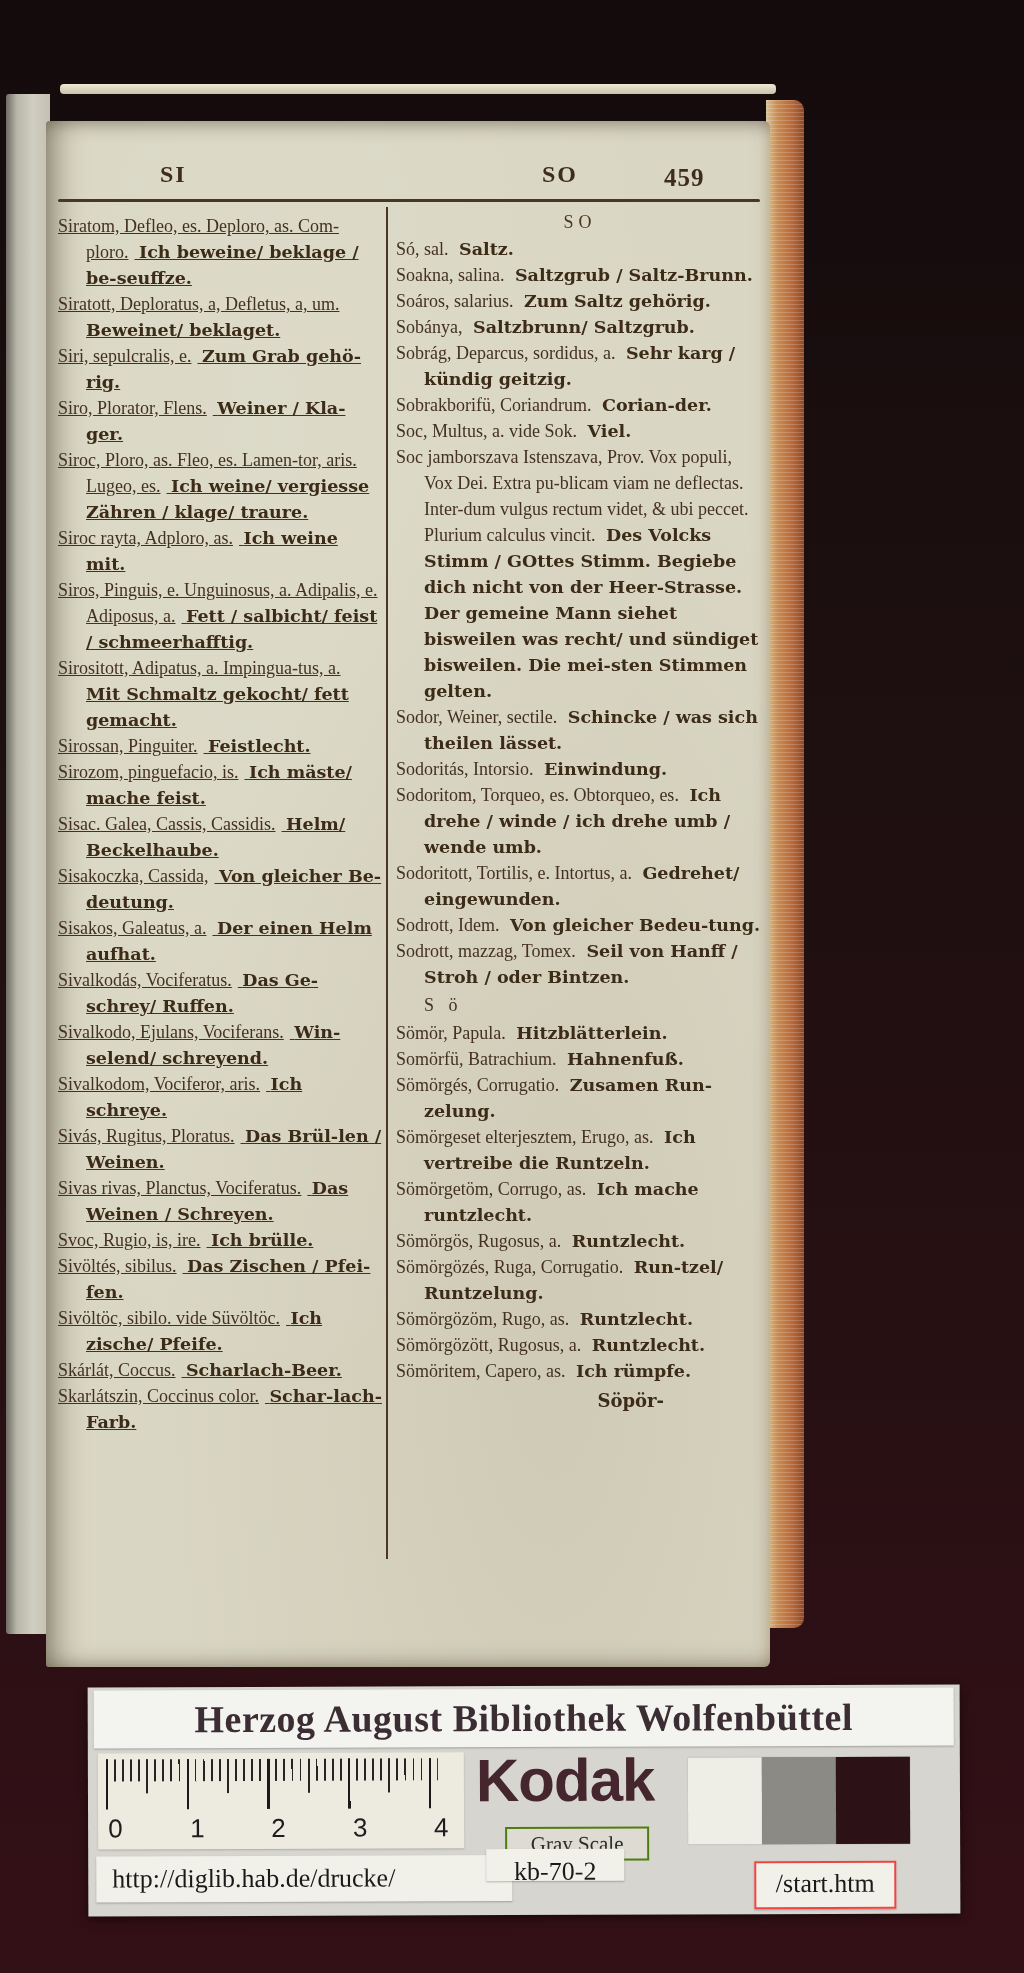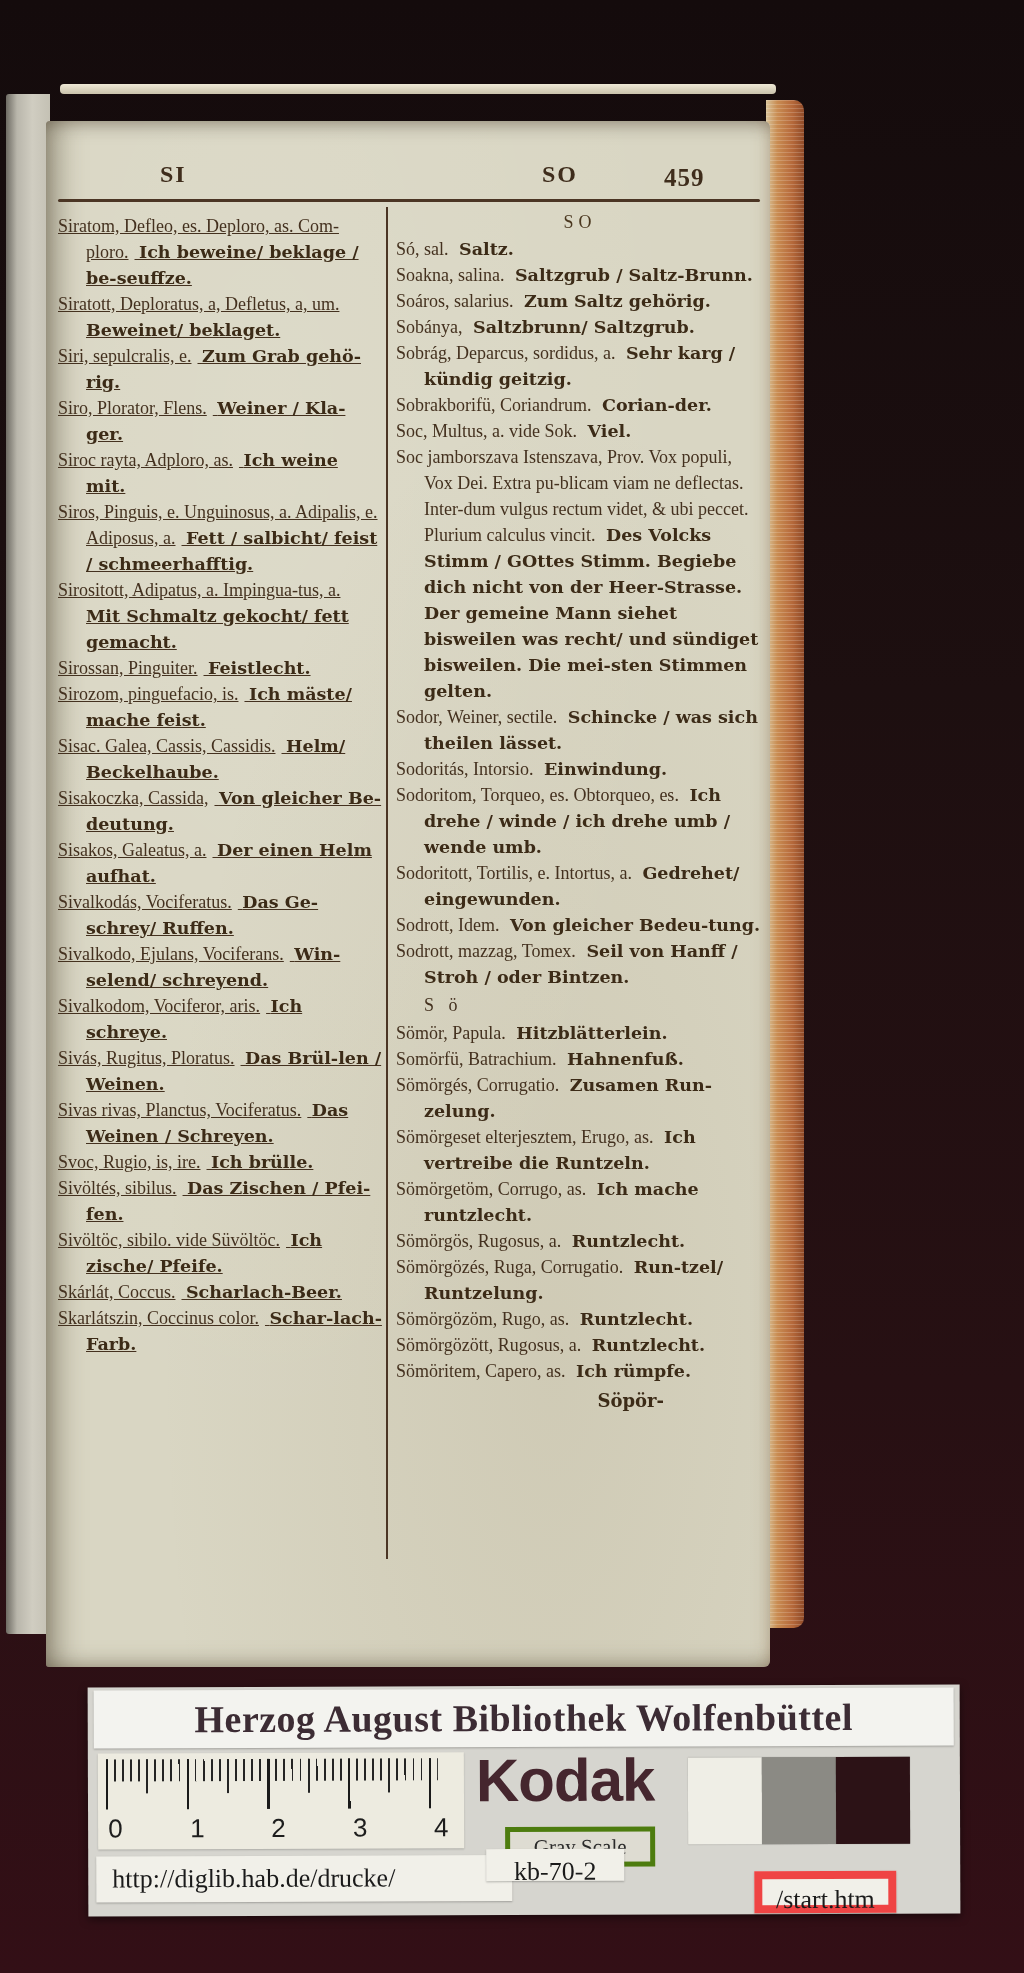--- a/index.html
+++ b/index.html
@@ -84,33 +84,33 @@
   .ruler-nums span:nth-of-type(3){left:165px;}
   .ruler-nums span:nth-of-type(4){left:247px;}
   .ruler-nums span:nth-of-type(5){left:328px;}
   .kodak{
     position:absolute;left:388px;top:60px;width:300px;
     font-family:"Liberation Sans",sans-serif;font-weight:bold;font-size:60px;
     color:#45262e;letter-spacing:-1px;
   }
   .grayscale-label{
     position:absolute;left:417px;top:141px;width:140px;height:30px;
-    background:#dedcd2;border:5px solid #4d7c0f;text-align:center;
+    background:#dedcd2;border:2px solid #4d7c0f;text-align:center;
     font-size:21px;line-height:30px;color:#2a2a2a;
   }
   .patches{position:absolute;left:600px;top:72px;height:87px;display:flex;}
   .patch{width:74px;height:87px;box-shadow:0 0 1px rgba(0,0,0,.4);}
   .strip{
     position:absolute;background:#f1f0e9;color:#1a1a1a;
     font-family:"Liberation Serif",serif;font-size:26px;
     box-shadow:0 1px 2px rgba(0,0,0,.25);
   }
   .url-strip{left:8px;top:169px;width:400px;height:46px;line-height:46px;padding-left:16px;}
   .shelf-strip{left:398px;top:163px;width:138px;height:32px;line-height:46px;text-align:center;}
-  .start-strip{left:666px;top:186px;width:142px;height:42px;line-height:42px;text-align:center;border:8px solid #ef4444;box-sizing:border-box;}
+  .start-strip{left:666px;top:176px;width:142px;height:48px;line-height:42px;text-align:center;border:2px solid #ef4444;box-sizing:border-box;}
 </style>
 </head>
 <body>
 
 <div>
 
   <div class="facing-edge"></div>
   <div class="page-top-edge"></div>
   <div class="fore-edge"></div>
 
@@ -140,20 +140,25 @@
           <span class="lat">Siri, sepulcralis, e.</span>
           <span class="ger">Zum Grab gehö-rig.</span>
         </div>
 
         <div class="entry">
           
           <span class="lat">Siro, Plorator, Flens.</span>
           <span class="ger">Weiner / Kla-ger.</span>
         </div>
 
+        <div class="entry">
+          
+          <span class="lat">Siroc, Ploro, as. Fleo, es. Lamen-tor, aris. Lugeo, es.</span>
+          <span class="ger">Ich weine/ vergiesse Zähren / klage/ traure.</span>
+        </div>
 
         <div class="entry">
           
           <span class="lat">Siroc rayta, Adploro, as.</span>
           <span class="ger">Ich weine mit.</span>
         </div>
 
         <div class="entry">
           
           <span class="lat">Siros, Pinguis, e. Unguinosus, a. Adipalis, e. Adiposus, a.</span>

